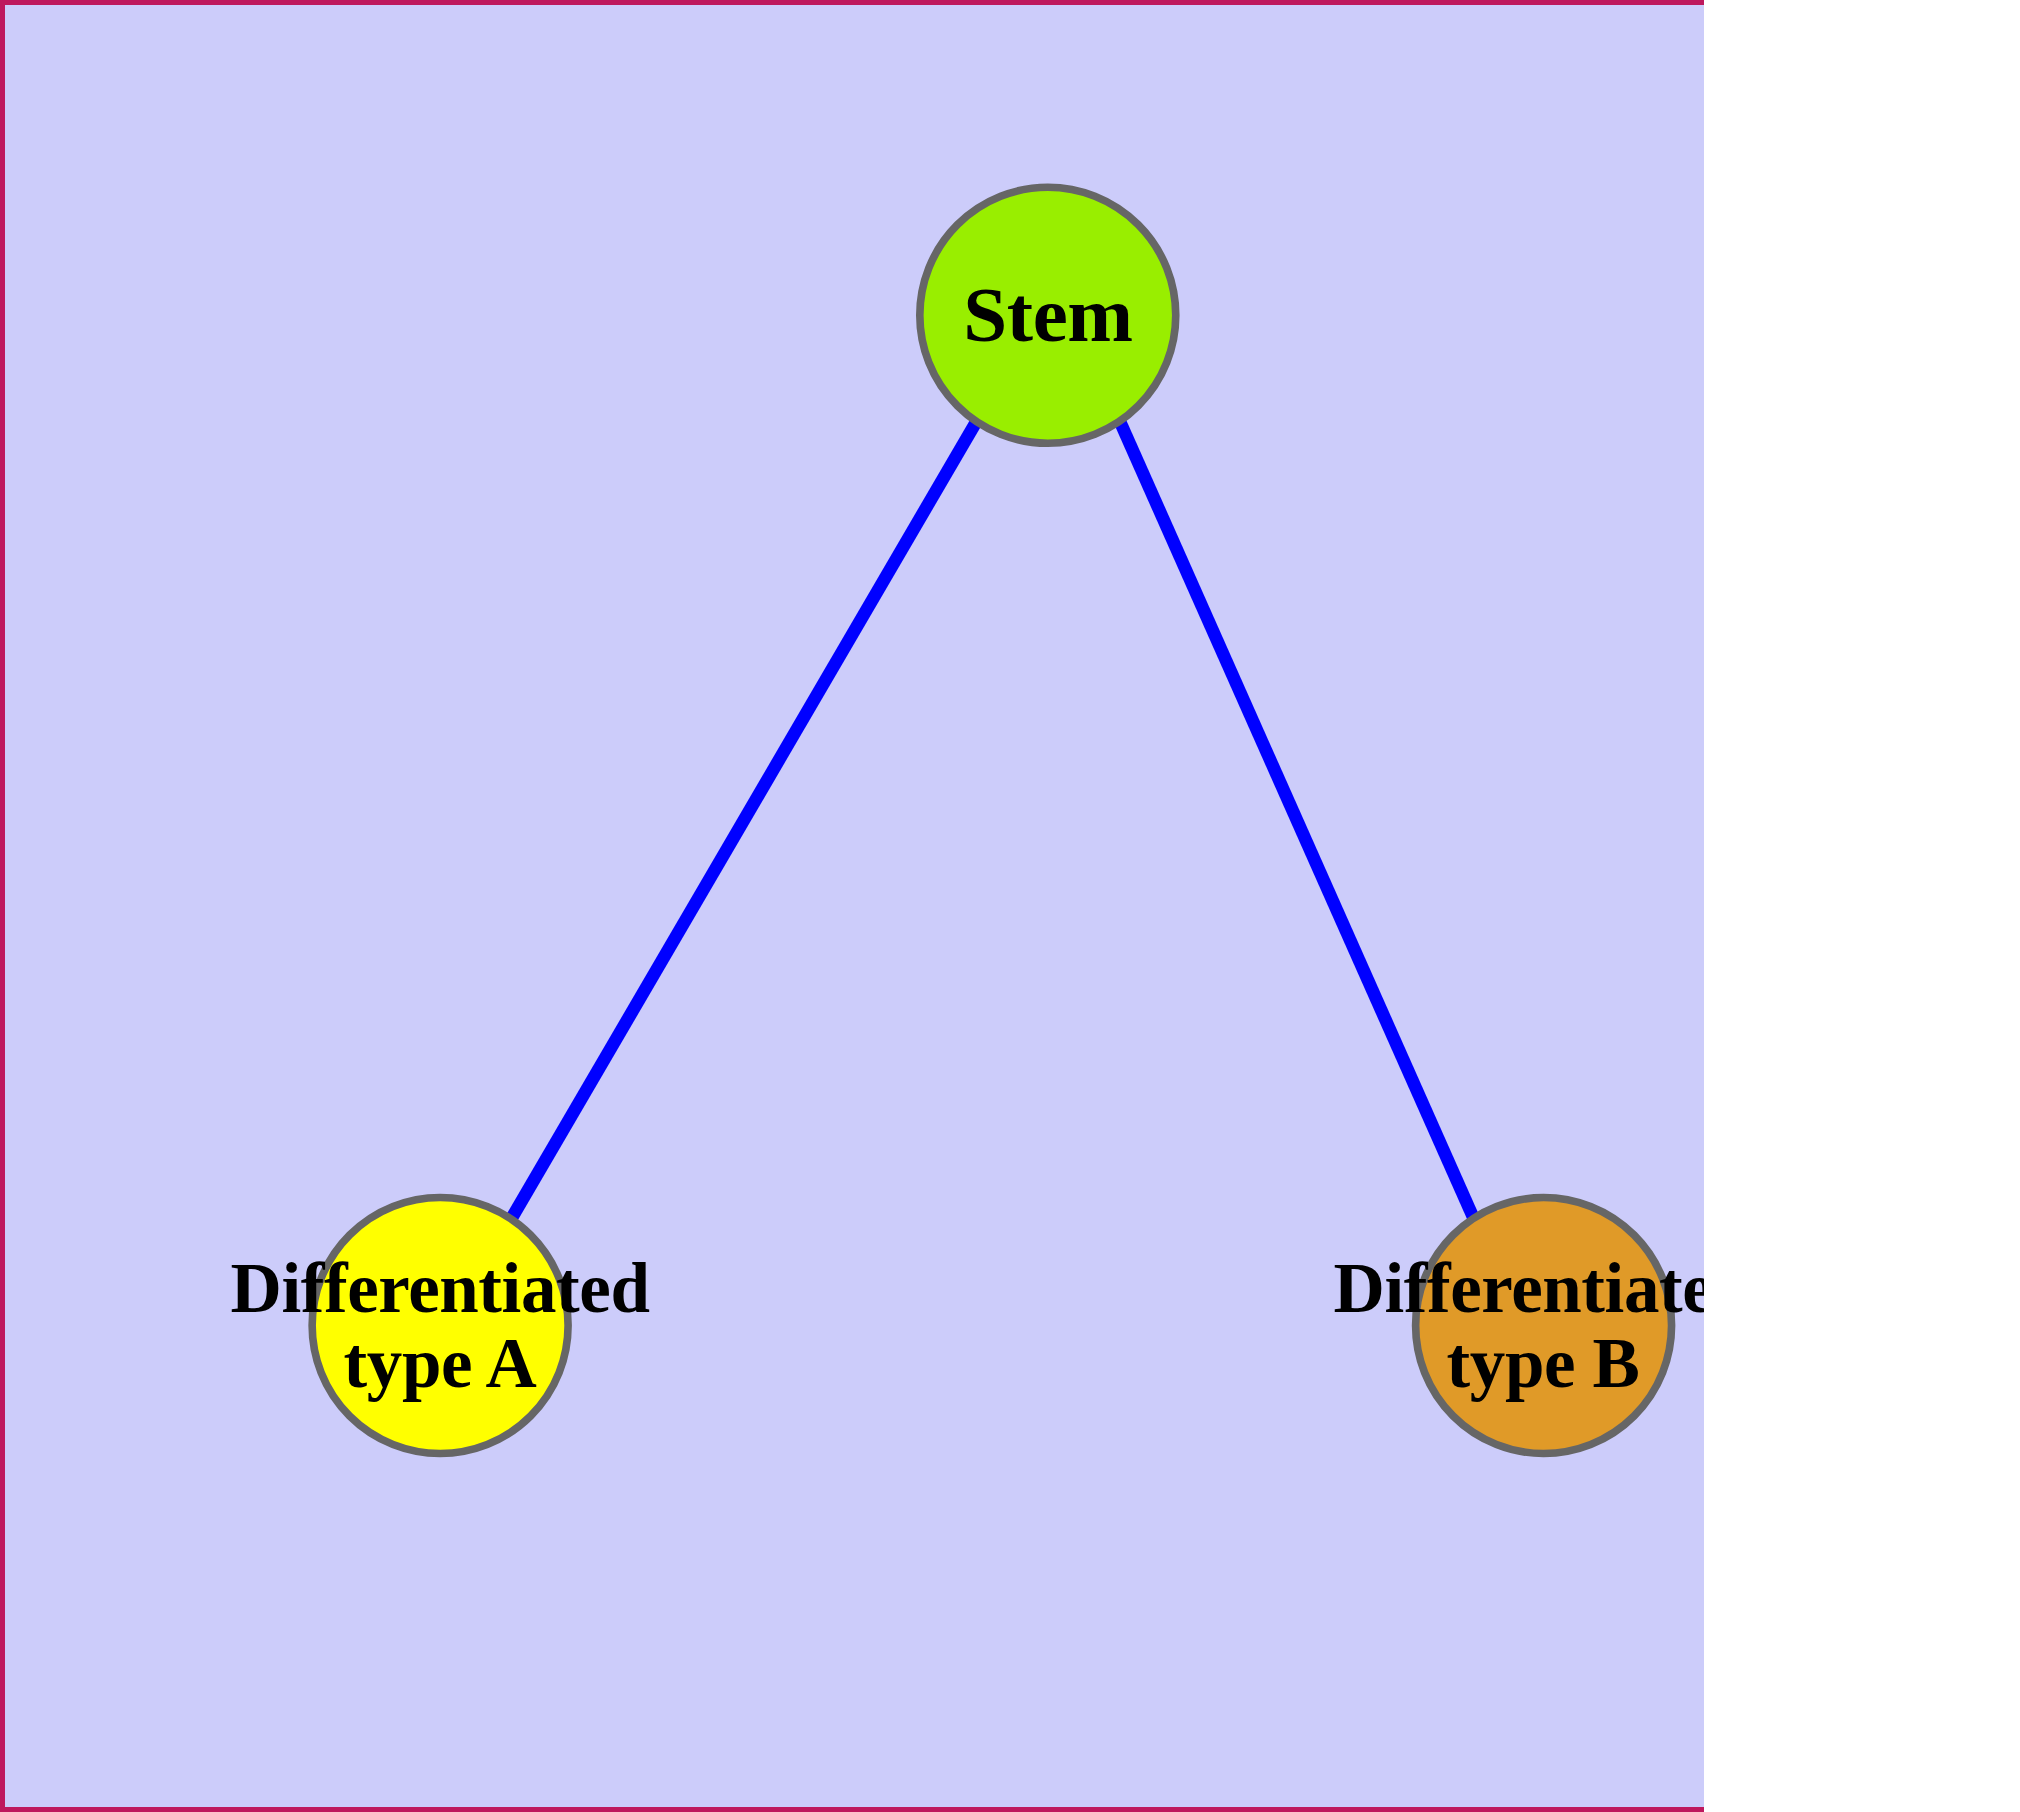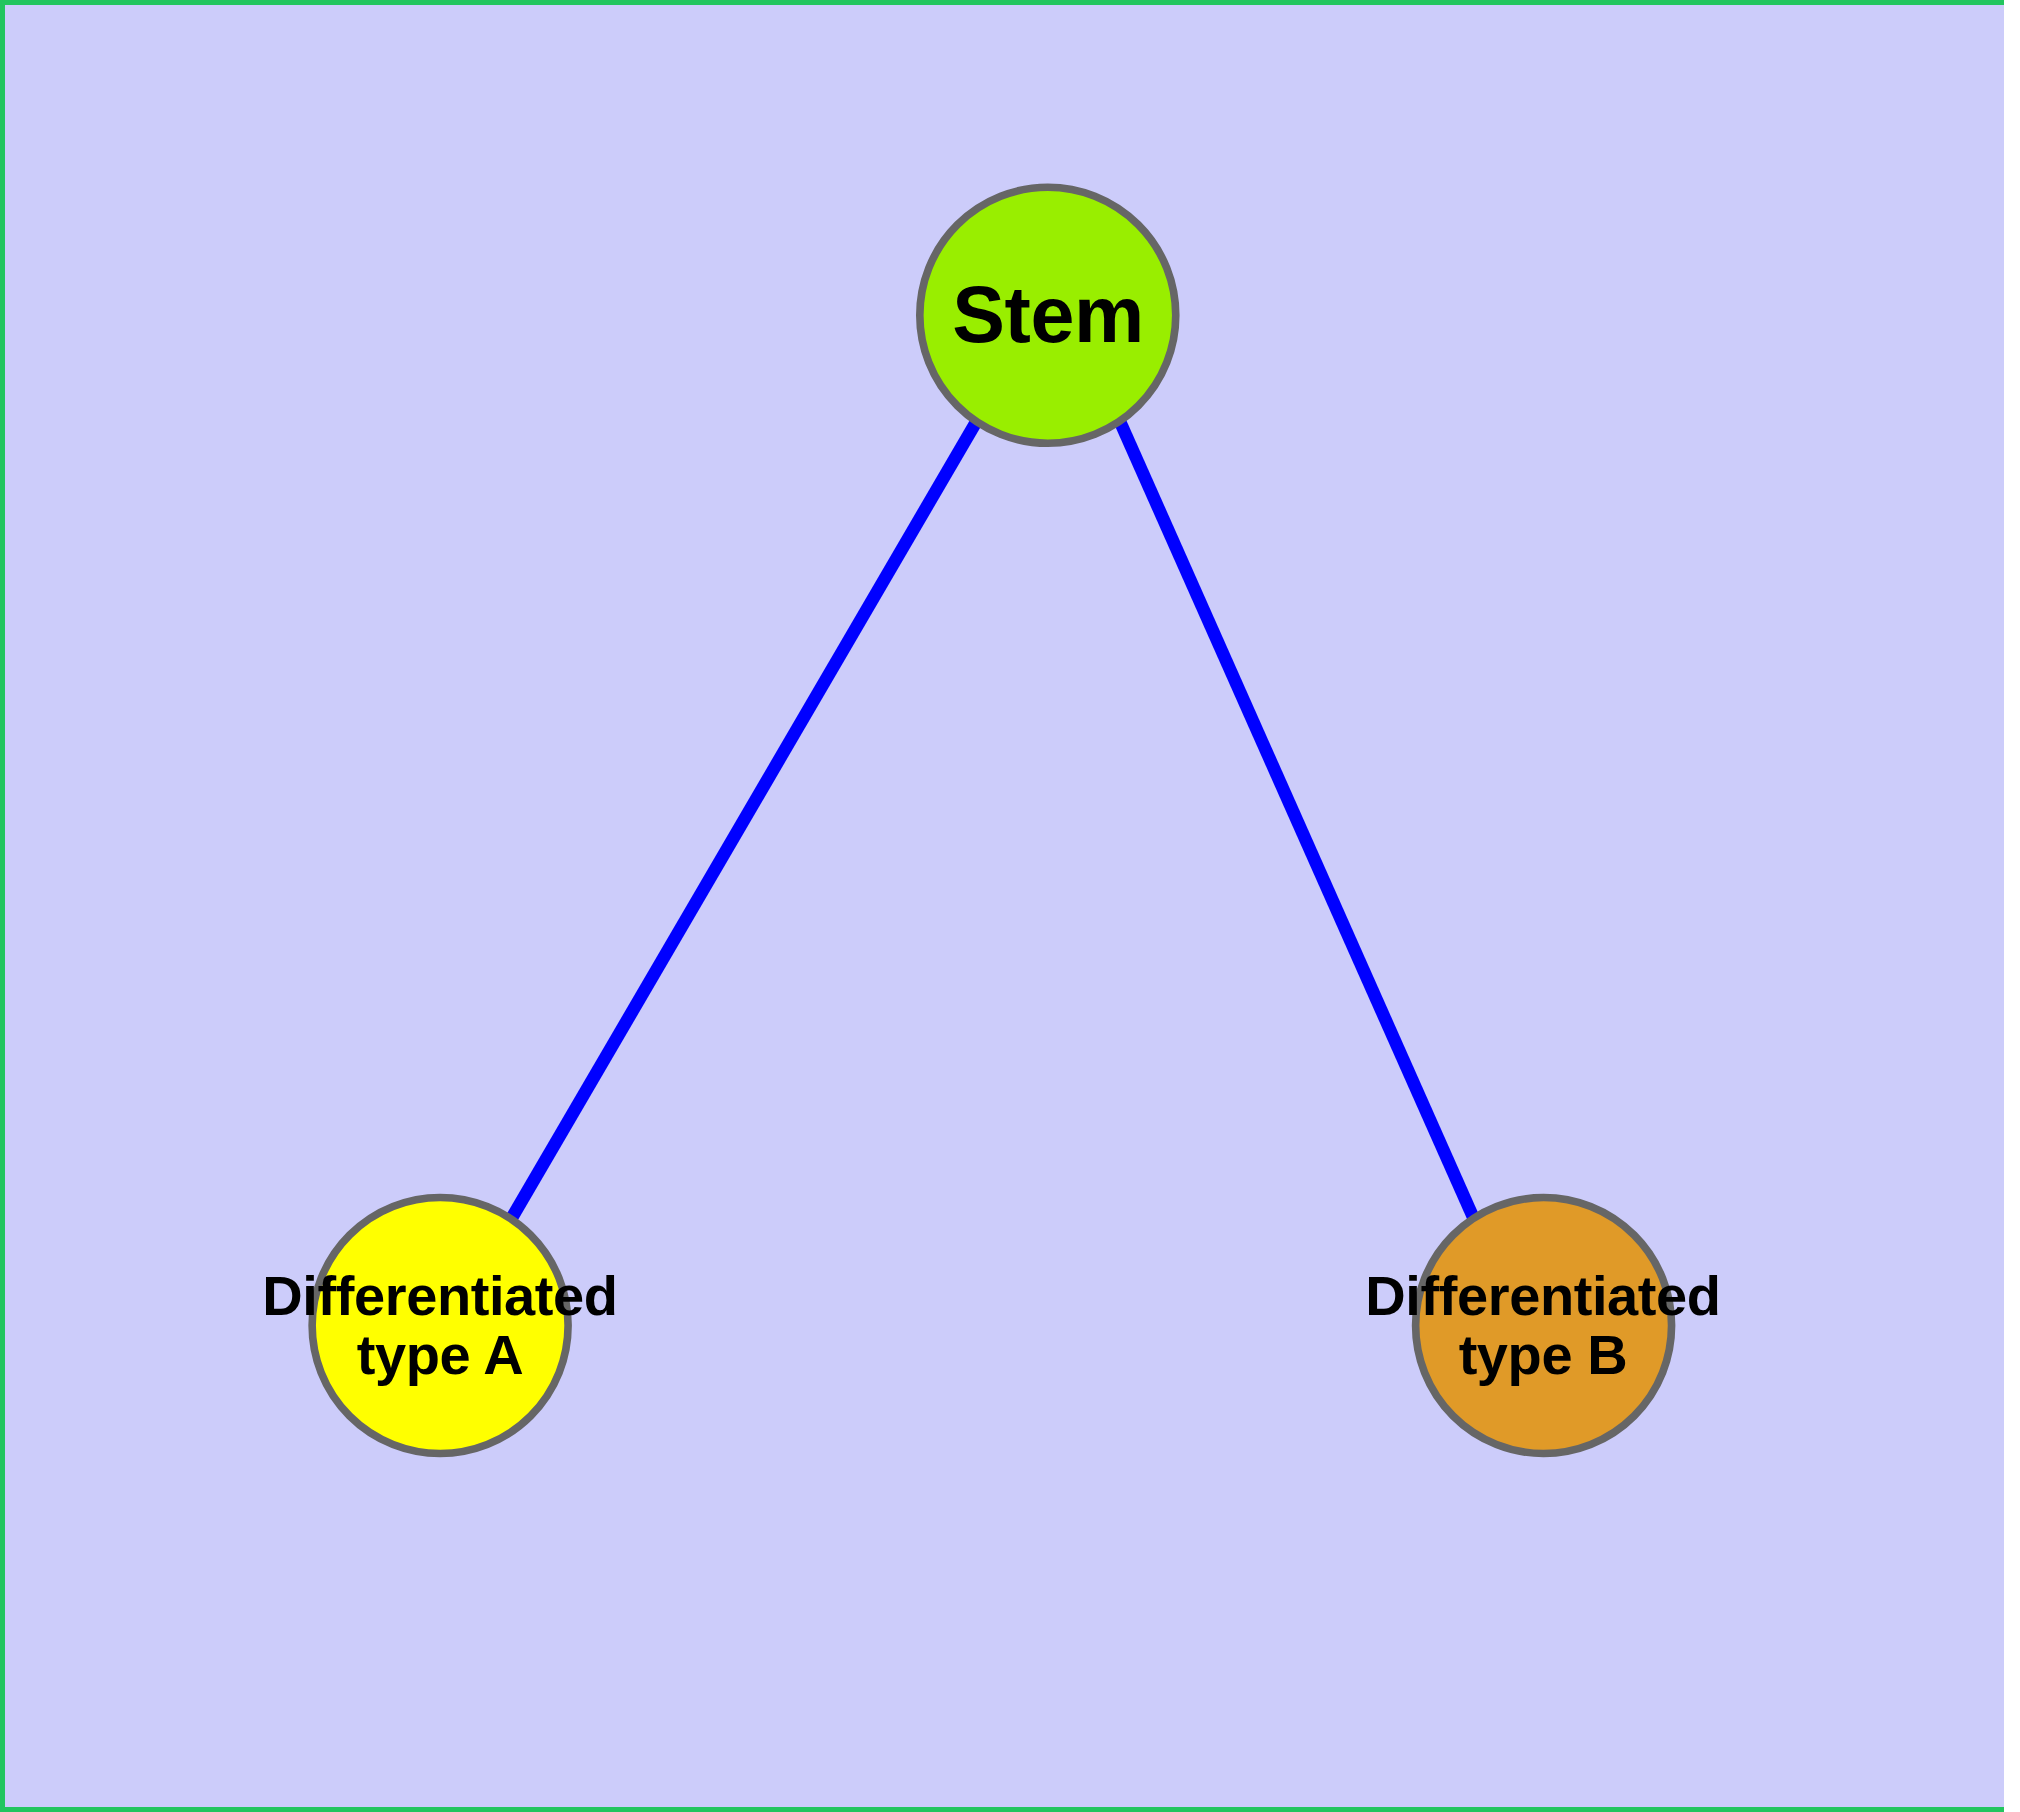--- a/index.html
+++ b/index.html
@@ -3,25 +3,25 @@
 <meta charset="utf-8">
 <title>Cell Differentiation Graph</title>
 <style>
   html, body {
     margin: 0;
     padding: 0;
     background: #ffffff;
   }
   #stage {
     position: relative;
-    width: 2004px;
+    width: 1704px;
     height: 1812px;
-    background: #22c55e;
+    background: #be185d;
     overflow: hidden;
-    font-family: Liberation Sans, sans-serif;
+    font-family: Liberation Serif, serif;
   }
   #canvas-bg {
     position: absolute;
     left: 5.1px;
     top: 5.1px;
     width: 2010px;
     height: 1802px;
     background: #ccccfa;
   }
   #graph-svg {
@@ -48,21 +48,21 @@
     white-space: pre;
     line-height: 1.05;
     letter-spacing: -0.4px;
     transform: translate(-50%, -50%);
     pointer-events: none;
   }
   .label-stem {
     font-size: 79px;
   }
   .label-diff {
-    font-size: 56px;
+    font-size: 71px;
   }
 </style>
 </head>
 <body>
 
 <div id="stage">
 
   <div id="canvas-bg"></div>
 
   <svg id="graph-svg" viewBox="0 0 2384 2138">

